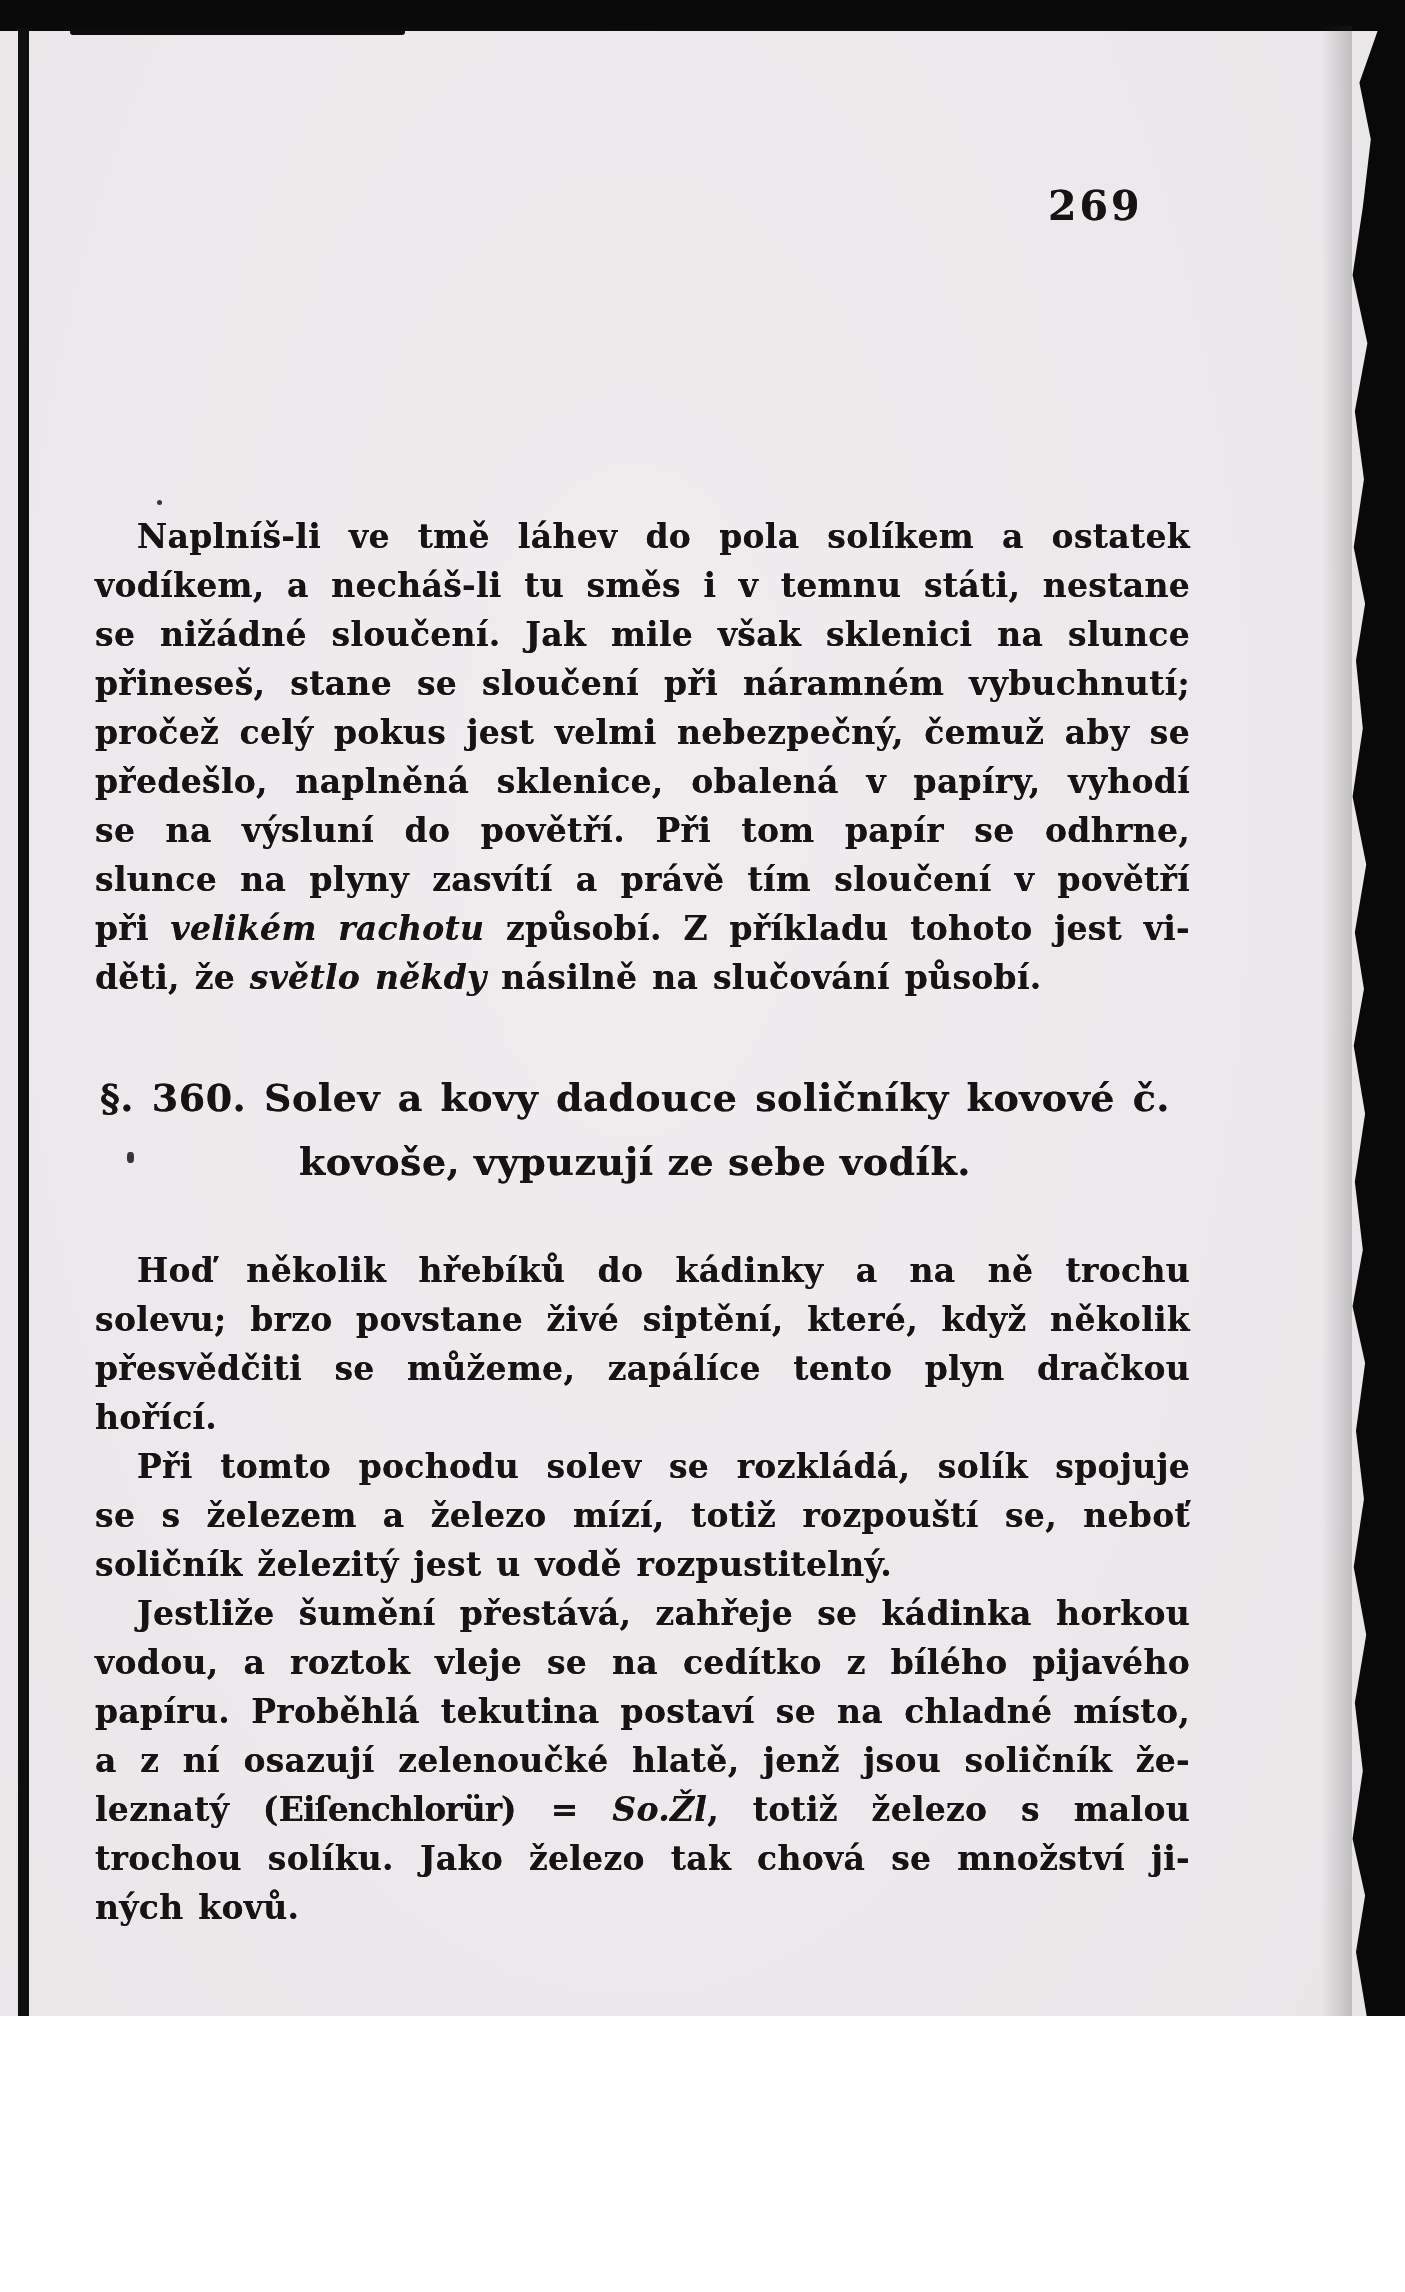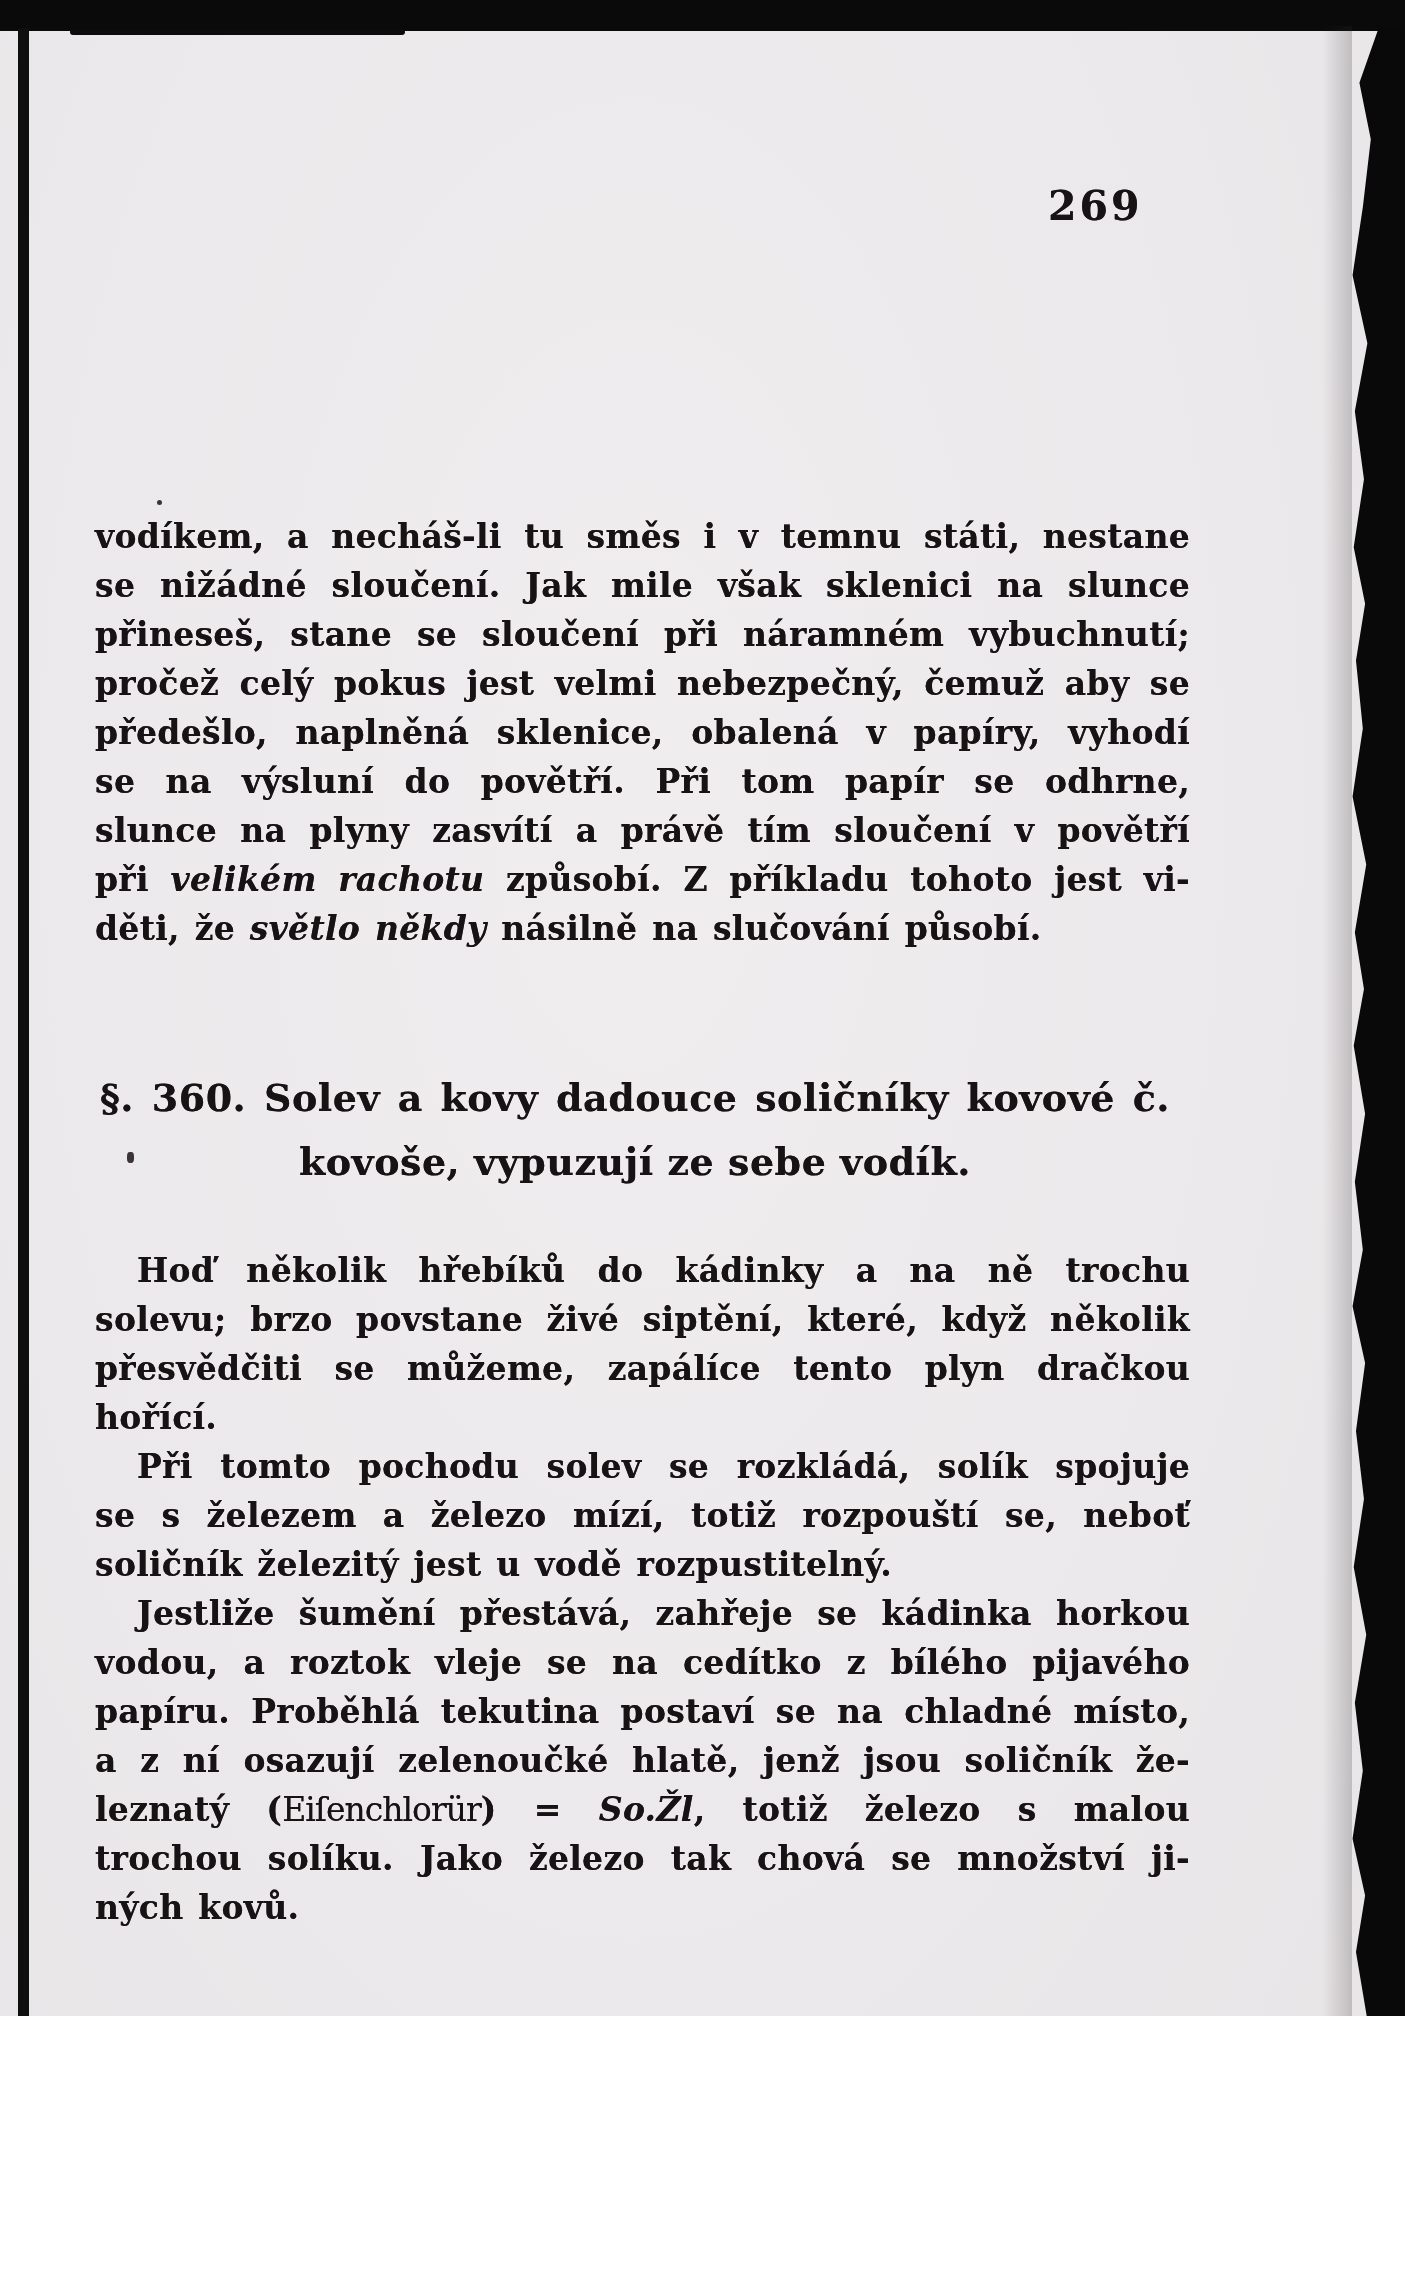--- a/index.html
+++ b/index.html
@@ -43,21 +43,21 @@
   .headblock{position:absolute;left:100px;width:1070px;}
   .hl{height:64px;line-height:64px;font-size:38px;font-weight:bold;letter-spacing:0.5px;}
   .jh{text-align:justify;text-align-last:justify;}
   .ctr{text-align:center;text-align-last:center;}
   .bodyblock{position:absolute;left:95px;width:1095px;}
   .bl{height:49px;line-height:49px;font-size:33px;font-weight:bold;letter-spacing:0.3px;word-spacing:3px;}
   .j{text-align:justify;text-align-last:justify;}
   .left{text-align:center;text-align-last:left;}
   .ind{text-indent:42px;}
   em.it{font-style:italic;font-weight:bold;}
-  .frak{font-weight:normal;letter-spacing:-1px;}
+  .frak{font-weight:bold;letter-spacing:-1px;}
 </style>
 </head>
 <body>
 
 <div class="scan">
   <div class="paper"></div>
 
   <div class="edge-top"></div>
   <div class="edge-bottom"></div>
   <div class="edge-left"></div>
@@ -68,20 +68,21 @@
   <div class="speck" style="left:463px;top:2204px;width:8px;height:8px;"></div>
   <div class="speck" style="left:1300px;top:2168px;width:6px;height:6px;"></div>
   <div class="speck" style="left:157px;top:500px;width:5px;height:5px;"></div>
   <div class="speck" style="left:127px;top:1152px;width:7px;height:11px;border-radius:40%;"></div>
   <div class="smudge" style="left:195px;top:2180px;width:8px;height:90px;"></div>
 
   <div class="pagenum ink">269</div>
 
 
   <div class="bodyblock ink" style="top:512px;">
+    <div class="bl j ind">Naplníš-li ve tmě láhev do pola solíkem a ostatek</div>
     <div class="bl j">vodíkem, a necháš-li tu směs i v temnu státi, nestane</div>
     <div class="bl j">se nižádné sloučení.  Jak mile však sklenici na slunce</div>
     <div class="bl j">přineseš, stane se sloučení při náramném vybuchnutí;</div>
     <div class="bl j">pročež celý pokus jest velmi nebezpečný, čemuž aby se</div>
     <div class="bl j">předešlo, naplněná sklenice, obalená v papíry, vyhodí</div>
     <div class="bl j">se na výsluní do povětří.  Při tom papír se odhrne,</div>
     <div class="bl j">slunce na plyny zasvítí a právě tím sloučení v povětří</div>
     <div class="bl j"><span>při </span><em class="it">velikém rachotu</em><span> způsobí.  Z příkladu tohoto jest vi-</span></div>
     <div class="bl left"><span>děti, že </span><em class="it">světlo někdy</em><span> násilně na slučování působí.</span></div>
   </div>

